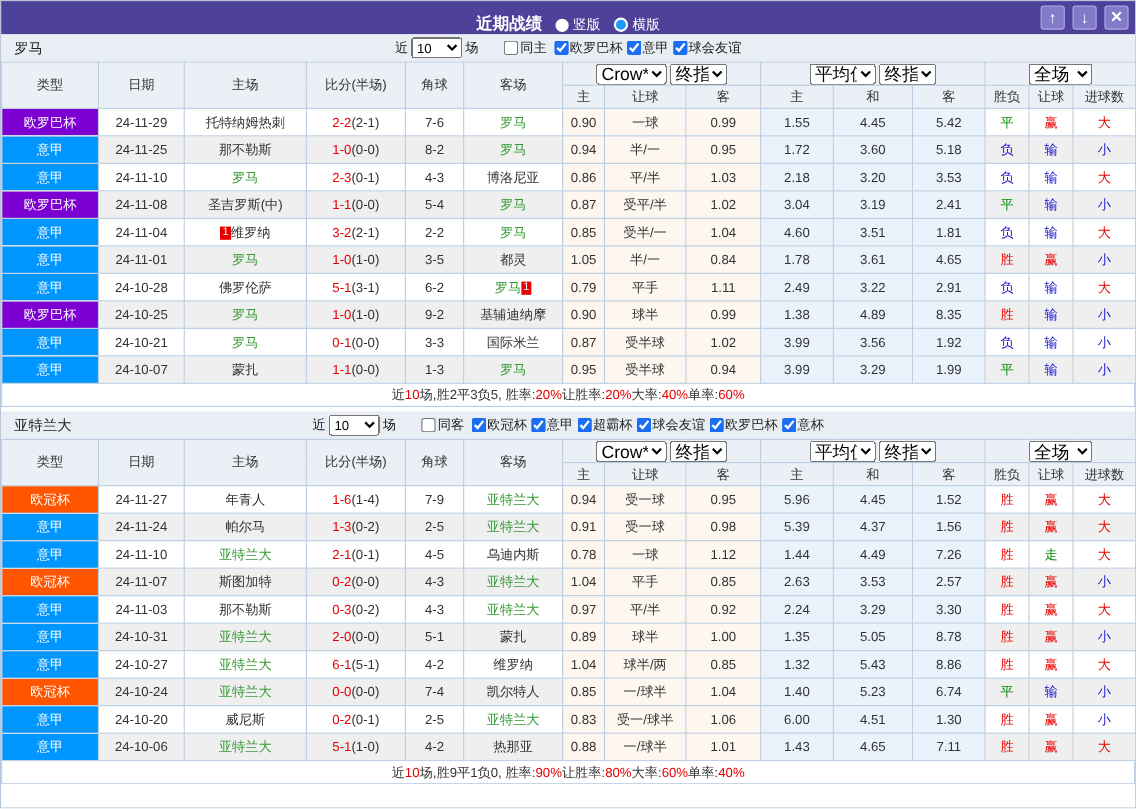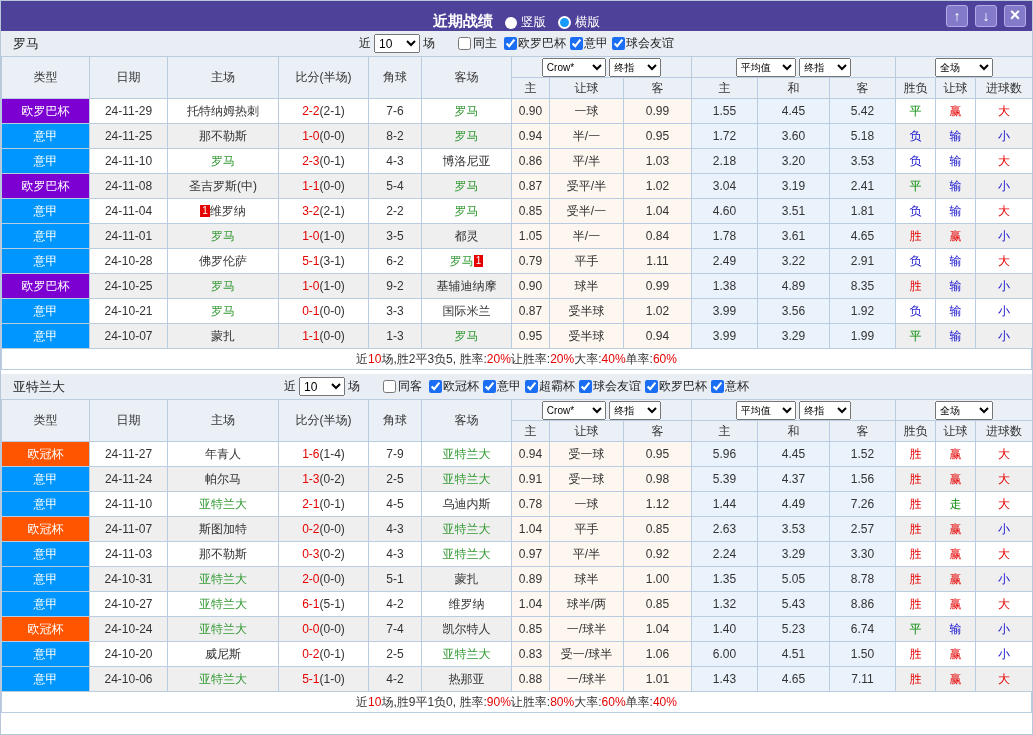--- a/index.html
+++ b/index.html
@@ -29,21 +29,21 @@
   .leagues { display:inline-flex; align-items:center; }
   .lg { display:inline-flex; align-items:center; cursor:pointer; }
   .lg input { width:13px; height:13px; accent-color:#1b6ef3; margin:0 1px 0 4px; }
   .spacer { width:190px; }
 
   
   table { width:100%; border-collapse:collapse; table-layout:fixed; }
   th, td { border:1px solid #b9cce0; text-align:center; font-size:12px; color:#333;
            white-space:nowrap; overflow:hidden; padding:0; font-weight:normal; }
   thead th { background:#ebeff6; height:21px; }
-  thead .grp select { height:19px; font-size:10px; vertical-align:middle; }
+  thead .grp select { height:19px; font-size:16px; vertical-align:middle; }
   .sel-crow { width:64px; } .sel-final { width:52px; } .sel-avg { width:60px; } .sel-full { width:58px; }
   tbody td { height:25px; }
   tbody tr:nth-child(even) { background:#efefef; }
   td.oc { background:#fdf7f0;margin-left:30px; }
   td.ac { background:#eaf3fb; }
   td.t-purple { background:#7d00d2; color:#fff; }
   td.t-blue   { background:#0096ff; color:#fff; }
   td.t-orange { background:#ff5400; color:#fff; }
   .tm.green { color:#339933; }
   .sc { color:#e60000; }
@@ -614,21 +614,21 @@
     <td>24-10-20</td>
     <td><span class="tm">威尼斯</span></td>
     <td><span class="sc">0-2</span><span class="hf">(0-1)</span></td>
     <td>2-5</td>
     <td><span class="tm green">亚特兰大</span></td>
     <td class="oc">0.83</td>
     <td class="oc">受一/球半</td>
     <td class="oc">1.06</td>
     <td class="ac">6.00</td>
     <td class="ac">4.51</td>
-    <td class="ac">1.50</td>
+    <td class="ac">1.30</td>
     <td class="res r">胜</td>
     <td class="res r">赢</td>
     <td class="res b">小</td>
   </tr>
 
   <tr>
     <td class="t-blue">意甲</td>
     <td>24-10-06</td>
     <td><span class="tm green">亚特兰大</span></td>
     <td><span class="sc">5-1</span><span class="hf">(1-0)</span></td>

